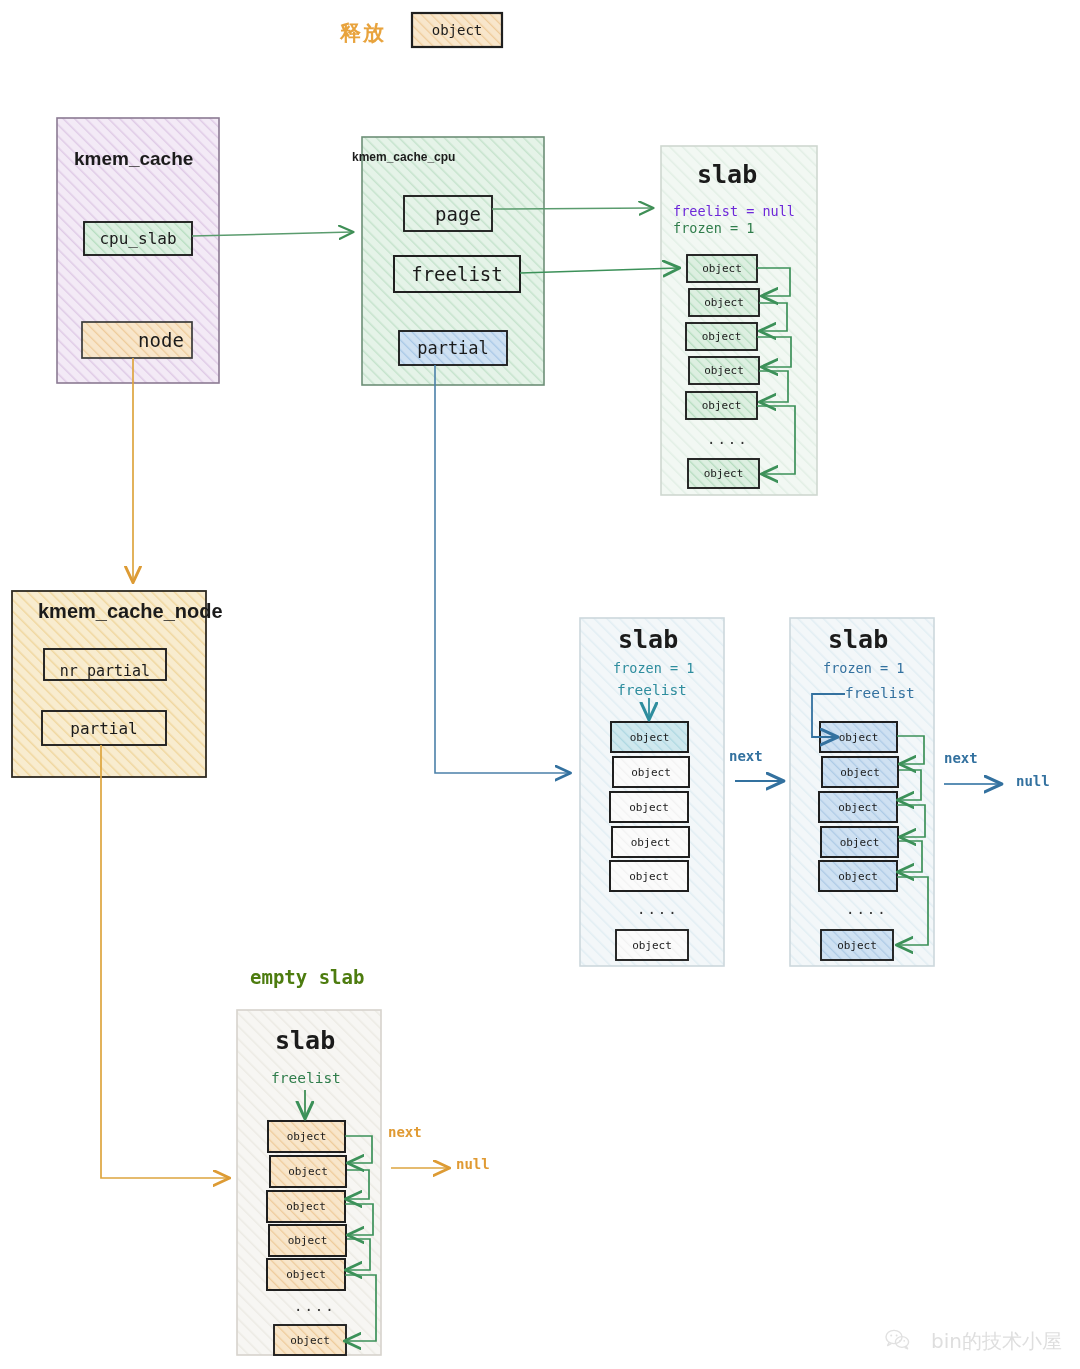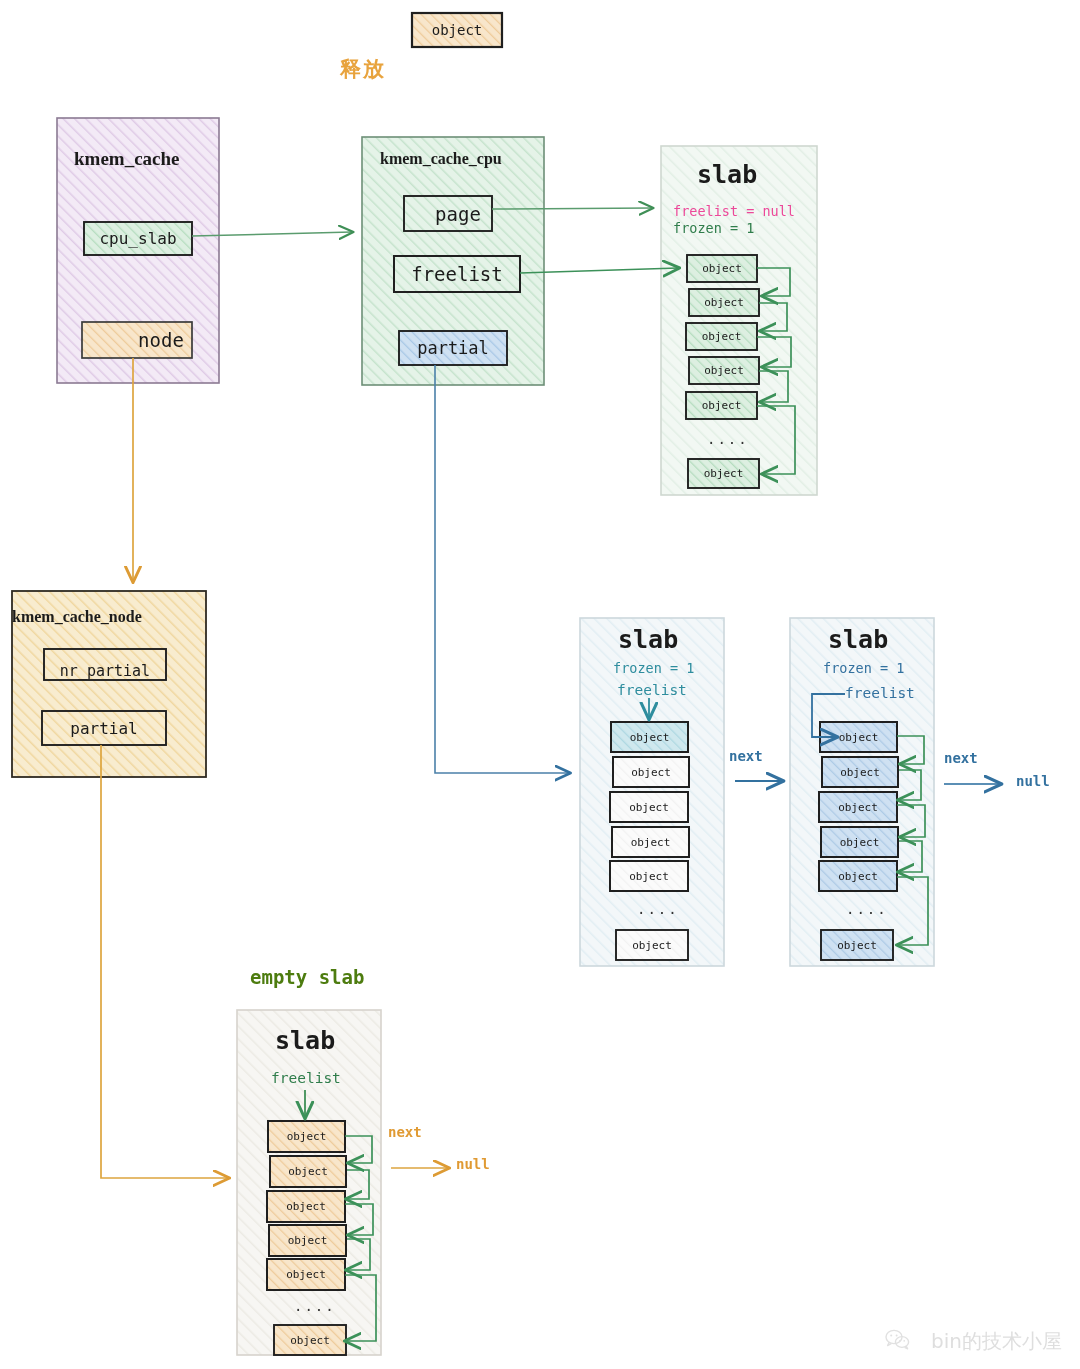--- a/index.html
+++ b/index.html
@@ -13,21 +13,21 @@
     position:absolute;color:#e8a33d;font-family:"DejaVu Sans",sans-serif;
     font-weight:700;font-size:21px;letter-spacing:2px;
   }
 
   
   .slab-title{
     position:absolute;font-family:"DejaVu Sans Mono",monospace;
     font-weight:700;font-size:25px;color:#1b1b1b;letter-spacing:0px;
   }
   .struct-title{
-    position:absolute;font-family:Liberation Serif, serif;
+    position:absolute;font-family:Liberation Sans, sans-serif;
     font-weight:700;font-size:19px;color:#1b1b1b;
   }
   .field{
     position:absolute;display:flex;align-items:center;justify-content:center;
     font-family:"DejaVu Sans Mono",monospace;font-size:19px;color:#1b1b1b;
     box-sizing:border-box;
   }
   .objbox{
     position:absolute;display:flex;align-items:center;justify-content:center;
     font-family:"DejaVu Sans Mono",monospace;font-size:11px;color:#1b1b1b;
@@ -215,38 +215,38 @@
 
     <path d="M735,781 L782,781" fill="none" stroke="#33719f" stroke-width="1.8" marker-end="url(#ar-blue)"></path>
 
     <path d="M944,784 L1000,784" fill="none" stroke="#5b8fb5" stroke-width="1.8" marker-end="url(#ar-blue)"></path>
 
     <path d="M391,1168 L448,1168" fill="none" stroke="#dda53f" stroke-width="1.7" marker-end="url(#ar-orange)"></path>
 
     <rect x="412" y="13" width="90" height="34" fill="url(#h-orange)" stroke="#1f1f1f" stroke-width="2.2"></rect>
   </svg>
 
-  <div class="title-cn" style="left:340px;top:19px;margin-top:36px;">释放</div>
+  <div class="title-cn" style="left:340px;top:19px;">释放</div>
   <div class="objbox" style="left:412px;top:13px;width:90px;height:34px;font-size:14px;">object</div>
 
   <div class="struct-title" style="left:74px;top:148px;">kmem_cache</div>
   <div class="field" style="left:84px;top:222px;width:108px;height:33px;font-size:16px;">cpu_slab</div>
   <div class="field" style="left:82px;top:322px;width:110px;height:36px;padding-left:48px;">node</div>
 
-  <div class="struct-title" style="left:380px;top:150px;font-size:16px;">kmem_cache_cpu</div>
+  <div class="struct-title" style="left:352px;top:150px;font-size:12px;">kmem_cache_cpu</div>
   <div class="field" style="left:404px;top:196px;width:88px;height:35px;padding-left:20px;">page</div>
   <div class="field" style="left:394px;top:256px;width:126px;height:36px;">freelist</div>
   <div class="field" style="left:399px;top:331px;width:108px;height:34px;font-size:17px;">partial</div>
 
-  <div class="struct-title" style="left:12px;top:600px;font-size:16px;margin-top:8px;">kmem_cache_node</div>
+  <div class="struct-title" style="left:38px;top:600px;font-size:20px;">kmem_cache_node</div>
   <div class="field" style="left:44px;top:649px;width:122px;height:44px;font-size:15px;">nr_partial</div>
   <div class="field" style="left:42px;top:711px;width:124px;height:34px;font-size:16px;">partial</div>
 
   <div class="slab-title" style="left:697px;top:160px;">slab</div>
-  <div class="kvtxt" style="left:673px;top:203px;color:#ec4899;">freelist = null</div>
+  <div class="kvtxt" style="left:673px;top:203px;color:#6d28d9;">freelist = null</div>
   <div class="kvtxt" style="left:673px;top:220px;color:#2f7d4b;">frozen = 1</div>
   <div class="objbox" style="left:687px;top:255px;width:70px;height:27px;">object</div>
   <div class="objbox" style="left:689px;top:289px;width:70px;height:27px;">object</div>
   <div class="objbox" style="left:686px;top:323px;width:71px;height:27px;">object</div>
   <div class="objbox" style="left:689px;top:357px;width:70px;height:27px;">object</div>
   <div class="objbox" style="left:686px;top:392px;width:71px;height:27px;">object</div>
   <div class="dots" style="left:707px;top:431px;">....</div>
   <div class="objbox" style="left:688px;top:459px;width:71px;height:29px;">object</div>
 
   <div class="slab-title" style="left:618px;top:625px;">slab</div>

